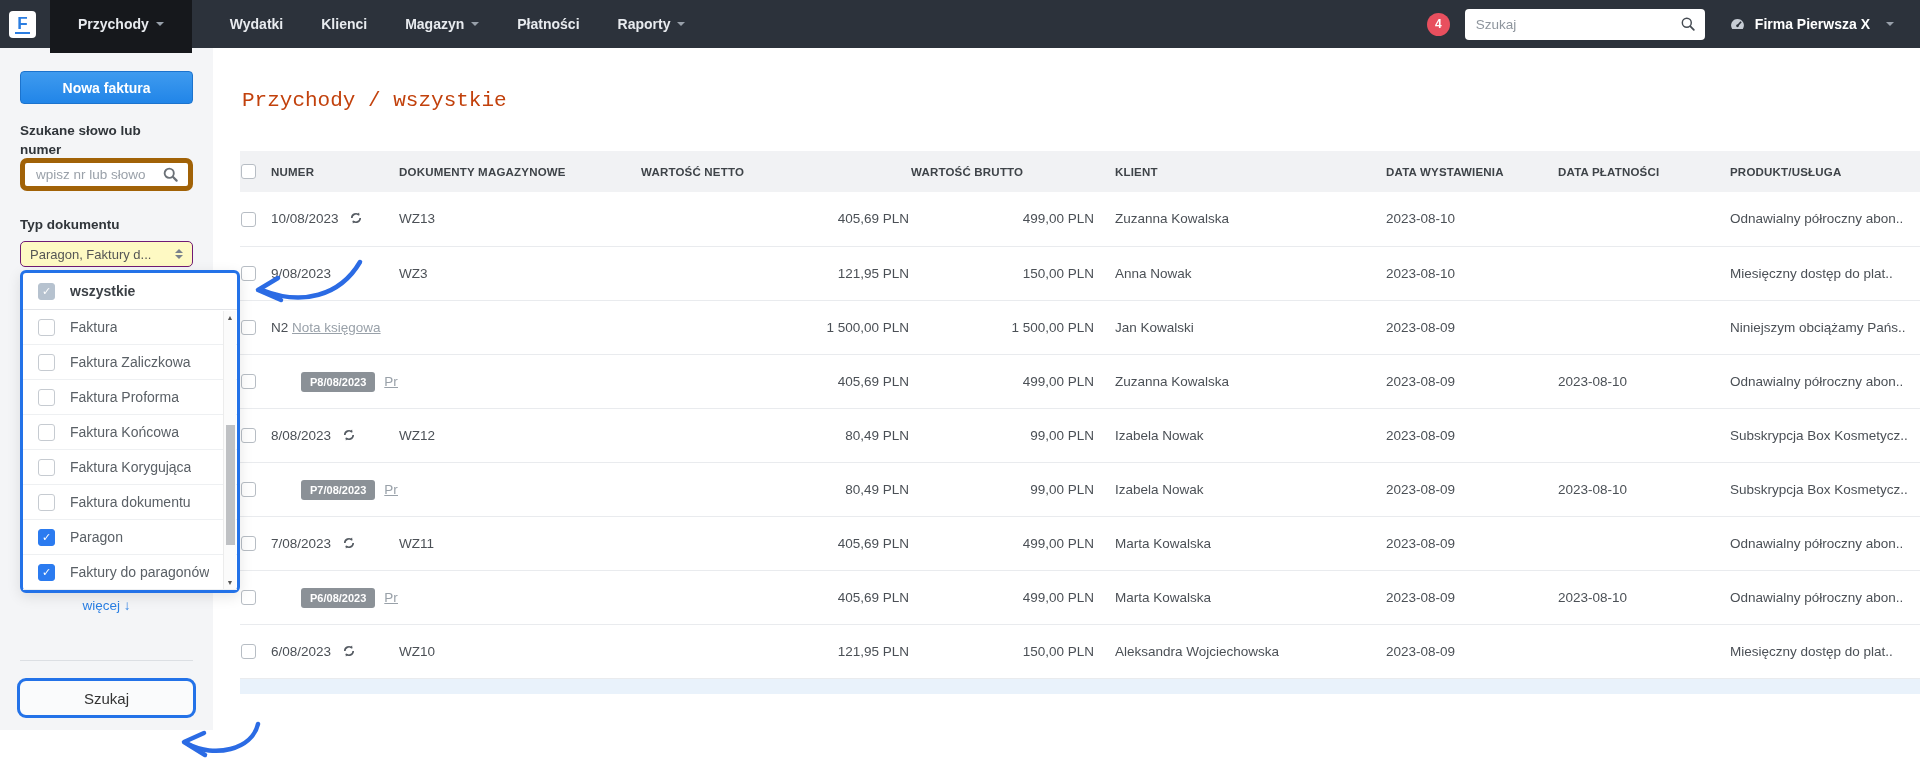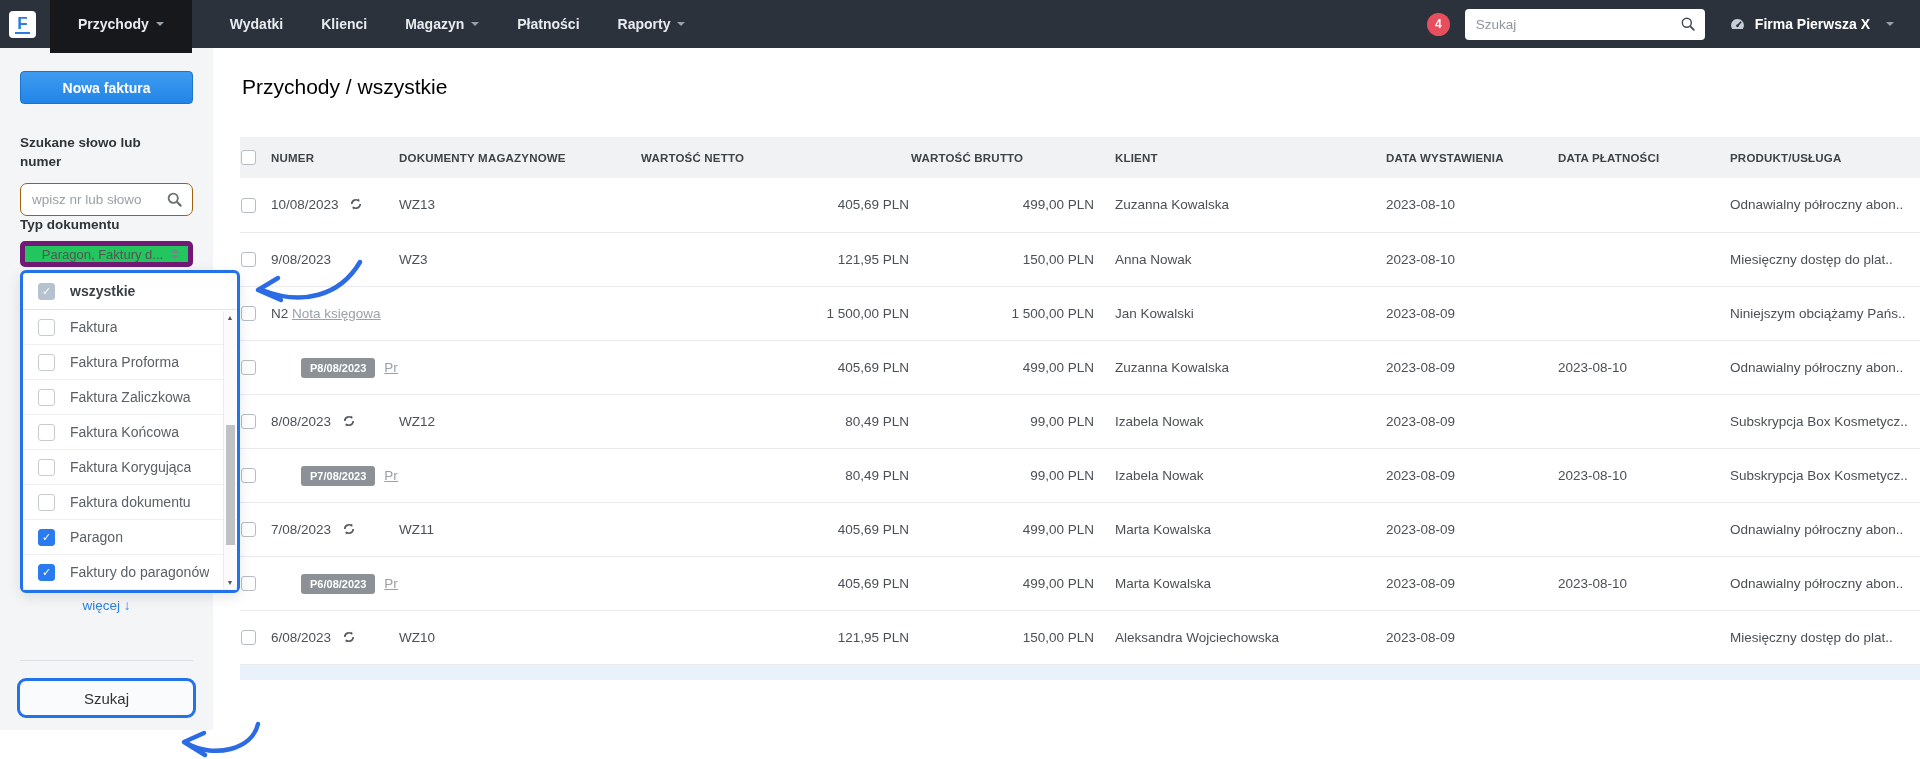--- a/index.html
+++ b/index.html
@@ -55,36 +55,36 @@
     position:absolute; left:0; top:48px; width:213px; height:682px;
     background:#f4f5f7; z-index:5;
   }
   .btn-new {
     position:absolute; left:20px; top:23px; width:173px; height:33px;
     background:linear-gradient(#3f9bef,#2185e8); border:1px solid #1c73cd;
     border-radius:4px; color:#fff; font-weight:bold; font-size:14px; cursor:pointer;
     font-family:"Liberation Sans", sans-serif;
   }
   .side-label { position:absolute; left:20px; width:165px; font-weight:bold; font-size:13.5px; color:#30353a; line-height:1.4; }
-  .lbl-search { top:86px; }
+  .lbl-search { top:74px; }
   .lbl-type { top:168px; }
   .side-input {
-    position:absolute; left:20px; top:135px; width:173px; height:33px;
-    background:#fff; border:1px solid #a16207; border-radius:7px;
+    position:absolute; left:20px; top:110px; width:173px; height:33px;
+    background:#fff; border:5px solid #a16207; border-radius:7px;
     display:flex; align-items:center; padding:0 9px;
   }
   .side-input input {
     border:0; outline:0; flex:1; font-size:13.5px; color:#333; min-width:0;
     font-family:"Liberation Sans", sans-serif; background:transparent;
   }
   .side-input input::placeholder { color:#9aa1a9; }
   .side-select {
     position:absolute; left:20px; top:193px; width:173px; height:26px;
-    background:#22c55e; border:5px solid #701a75; border-radius:5px;
-    display:flex; align-items:center; padding:0 9px; font-size:13px; color:#555; cursor:pointer;text-align:center;
+    background:#fef9c3; border:1px solid #701a75; border-radius:5px;
+    display:flex; align-items:center; padding:0 9px; font-size:13px; color:#555; cursor:pointer;
   }
   .side-select .sel-text { flex:1; white-space:nowrap; overflow:hidden; }
   .updown { display:flex; flex-direction:column; gap:2px; }
   .tri-up { width:0;height:0;border-left:4px solid transparent;border-right:4px solid transparent;border-bottom:4px solid #7a828c; }
   .tri-dn { width:0;height:0;border-left:4px solid transparent;border-right:4px solid transparent;border-top:4px solid #7a828c; }
   .more-link {
     position:absolute; top:550px; left:0; width:213px; text-align:center;
     color:#2a7fe3; font-size:13.5px; cursor:pointer;
   }
   .more-arrow { font-weight:bold; }
@@ -118,21 +118,21 @@
   .scrollbar {
     position:absolute; right:1px; top:1px; bottom:1px; width:13px;
     background:#fbfbfb; border-left:1px solid #ececec;
   }
   .s-arrow { position:absolute; left:0; width:12px; text-align:center; font-size:7px; color:#555; cursor:pointer; }
   .s-up { top:3px; } .s-down { bottom:3px; }
   .s-thumb { position:absolute; left:2px; width:9px; top:41%; height:43%; background:#bfc1c4; cursor:pointer; }
 
   
   .main { position:absolute; left:240px; top:48px; right:0; z-index:1; }
-  .page-title { margin:26px 0 0 2px; font-size:21px; font-weight:normal; color:#000000; line-height:26px; }
+  .page-title { margin:40px 0 0 2px; font-size:21px; font-weight:normal; color:#c2410c; line-height:26px;font-family:Liberation Mono, monospace; }
   table.inv { border-collapse:collapse; table-layout:fixed; width:1680px; margin-top:37px;border-radius:12px; }
   table.inv th {
     background:#f1f2f4; height:41px; font-size:11.5px; color:#3e4348;
     text-align:left; font-weight:bold; letter-spacing:.2px; white-space:nowrap; overflow:hidden;
   }
   table.inv td {
     height:54px; border-bottom:1px solid #e9ebee; font-size:13.5px; color:#4b5056;
     white-space:nowrap; overflow:hidden;
   }
   .r { text-align:right; }
@@ -233,25 +233,25 @@
     <span class="dd-cb muted">✓</span>
     <span class="opt-label">wszystkie</span>
   </div>
   <div class="opt-list" id="opt-list">
       <div class="opt-row">
         <span class="dd-cb"></span>
         <span class="opt-label">Faktura</span>
       </div>
       <div class="opt-row">
         <span class="dd-cb"></span>
+        <span class="opt-label">Faktura Zaliczkowa</span>
+      </div>
+      <div class="opt-row">
+        <span class="dd-cb"></span>
         <span class="opt-label">Faktura Proforma</span>
-      </div>
-      <div class="opt-row">
-        <span class="dd-cb"></span>
-        <span class="opt-label">Faktura Zaliczkowa</span>
       </div>
       <div class="opt-row">
         <span class="dd-cb"></span>
         <span class="opt-label">Faktura Końcowa</span>
       </div>
       <div class="opt-row">
         <span class="dd-cb"></span>
         <span class="opt-label">Faktura Korygująca</span>
       </div>
       <div class="opt-row">

